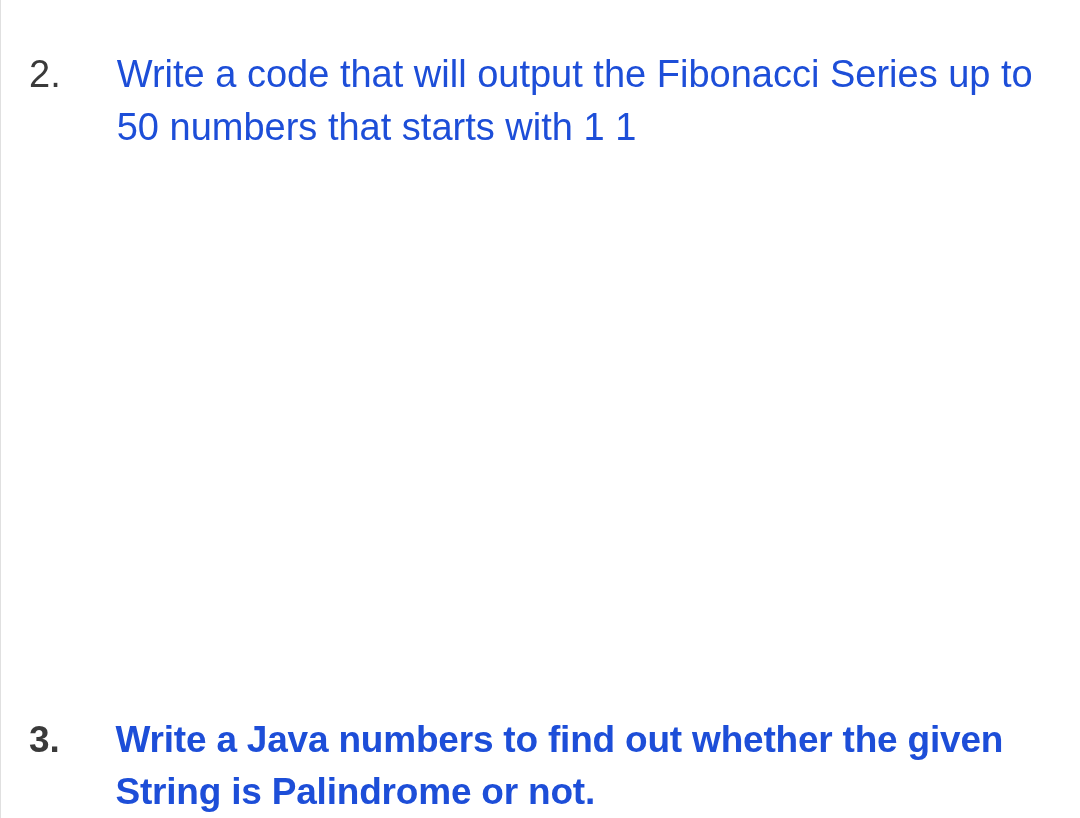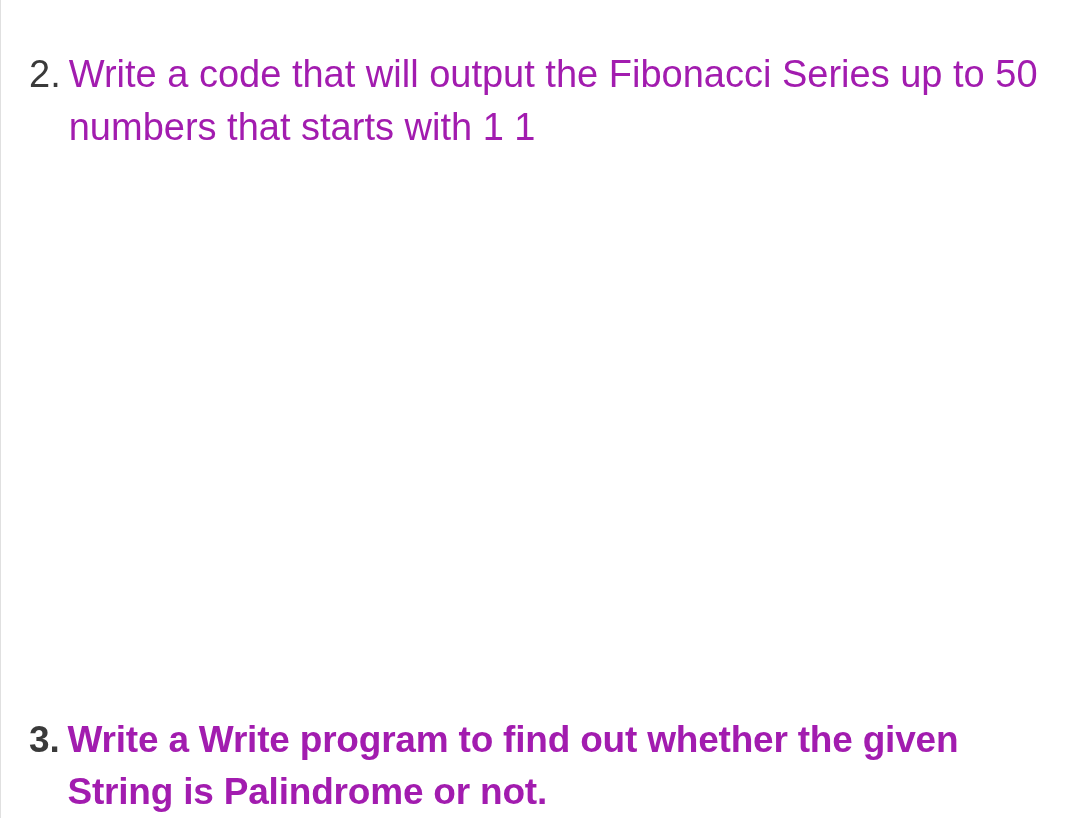--- a/index.html
+++ b/index.html
@@ -29,22 +29,23 @@
     }
     .question-number {
       font-size: 38px;
       color: #3a3a3a;
       margin-right: 8px;
       flex-shrink: 0;
       line-height: 1.4;
     }
     .question-text {
       font-size: 38px;
-      color: #a21caf;
+      color: #1d4ed8;
       line-height: 1.4;
+      margin-left: 48px;
     }
     .question-3 .question-number,
     .question-3 .question-text {
       font-weight: bold;
       font-size: 37px;
       letter-spacing: -0.2px;
     }
     .question-2 .question-number,
     .question-2 .question-text {
       font-weight: 400;
@@ -53,15 +54,15 @@
 </head>
 <body>
 
 <div class="content">
   <div class="question question-2">
     <span class="question-number">2.</span>
     <span class="question-text">Write a code that will output the Fibonacci Series up to 50 numbers that starts with 1 1</span>
   </div>
   <div class="question question-3">
     <span class="question-number">3.</span>
-    <span class="question-text">Write a Write program to find out whether the given String is Palindrome or not.</span>
+    <span class="question-text">Write a Java numbers to find out whether the given String is Palindrome or not.</span>
   </div>
 </div>
 
 </body></html>

